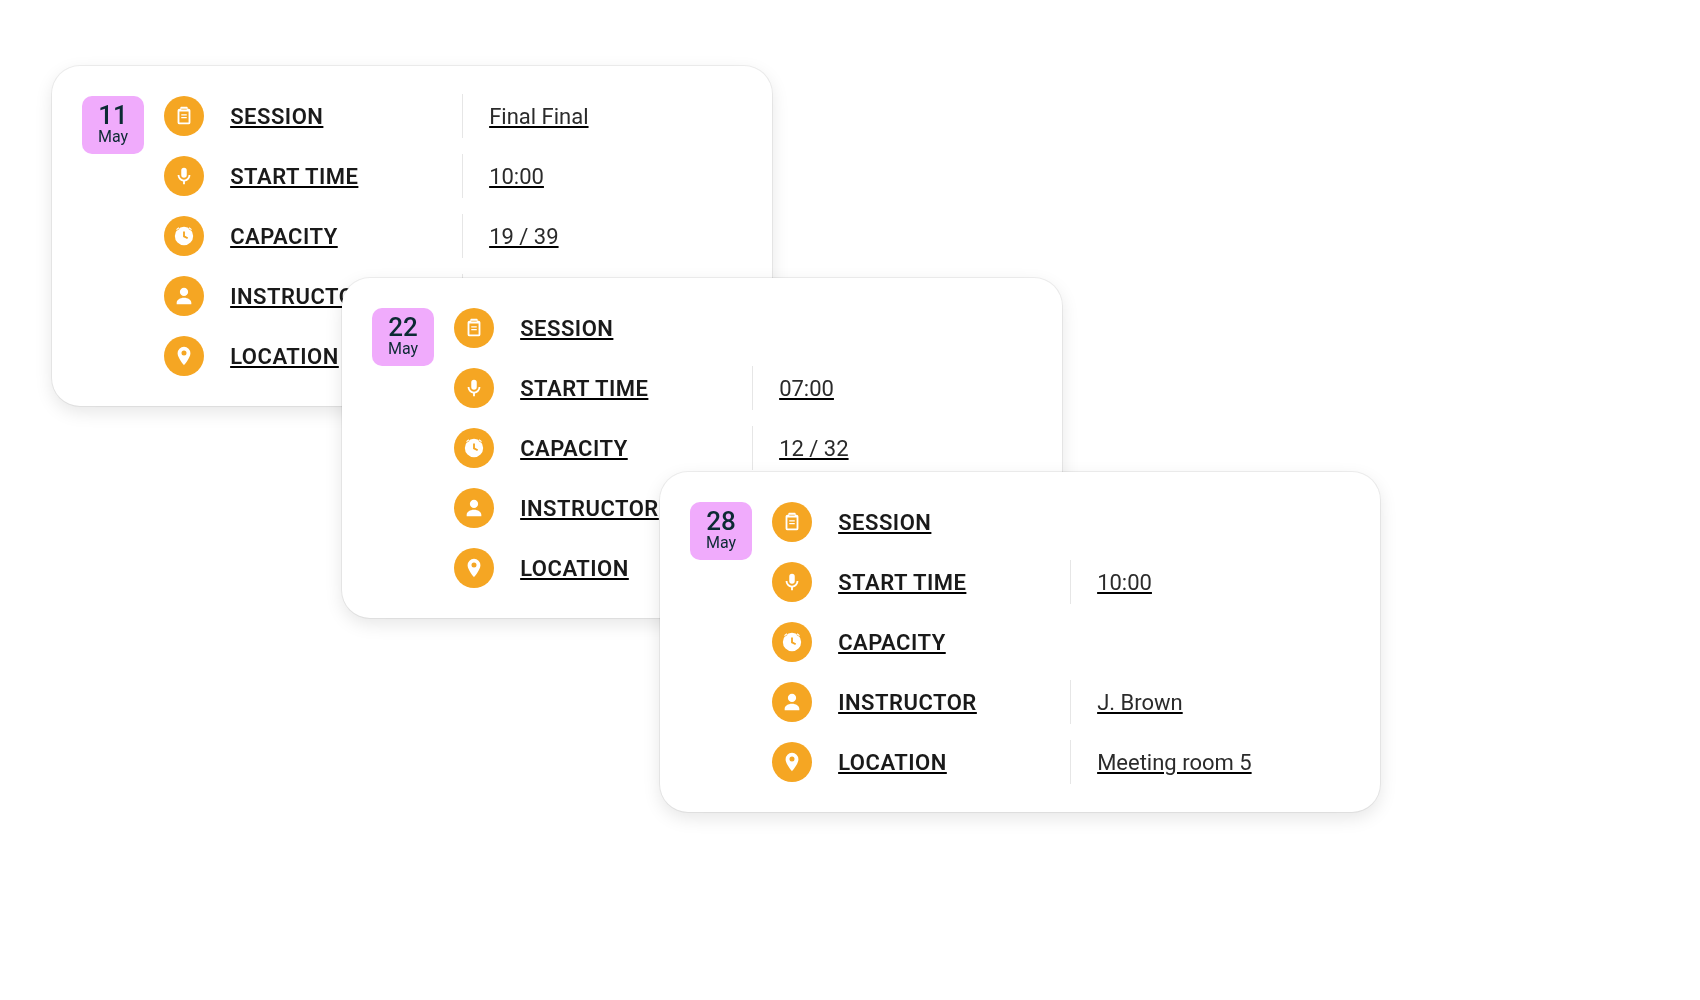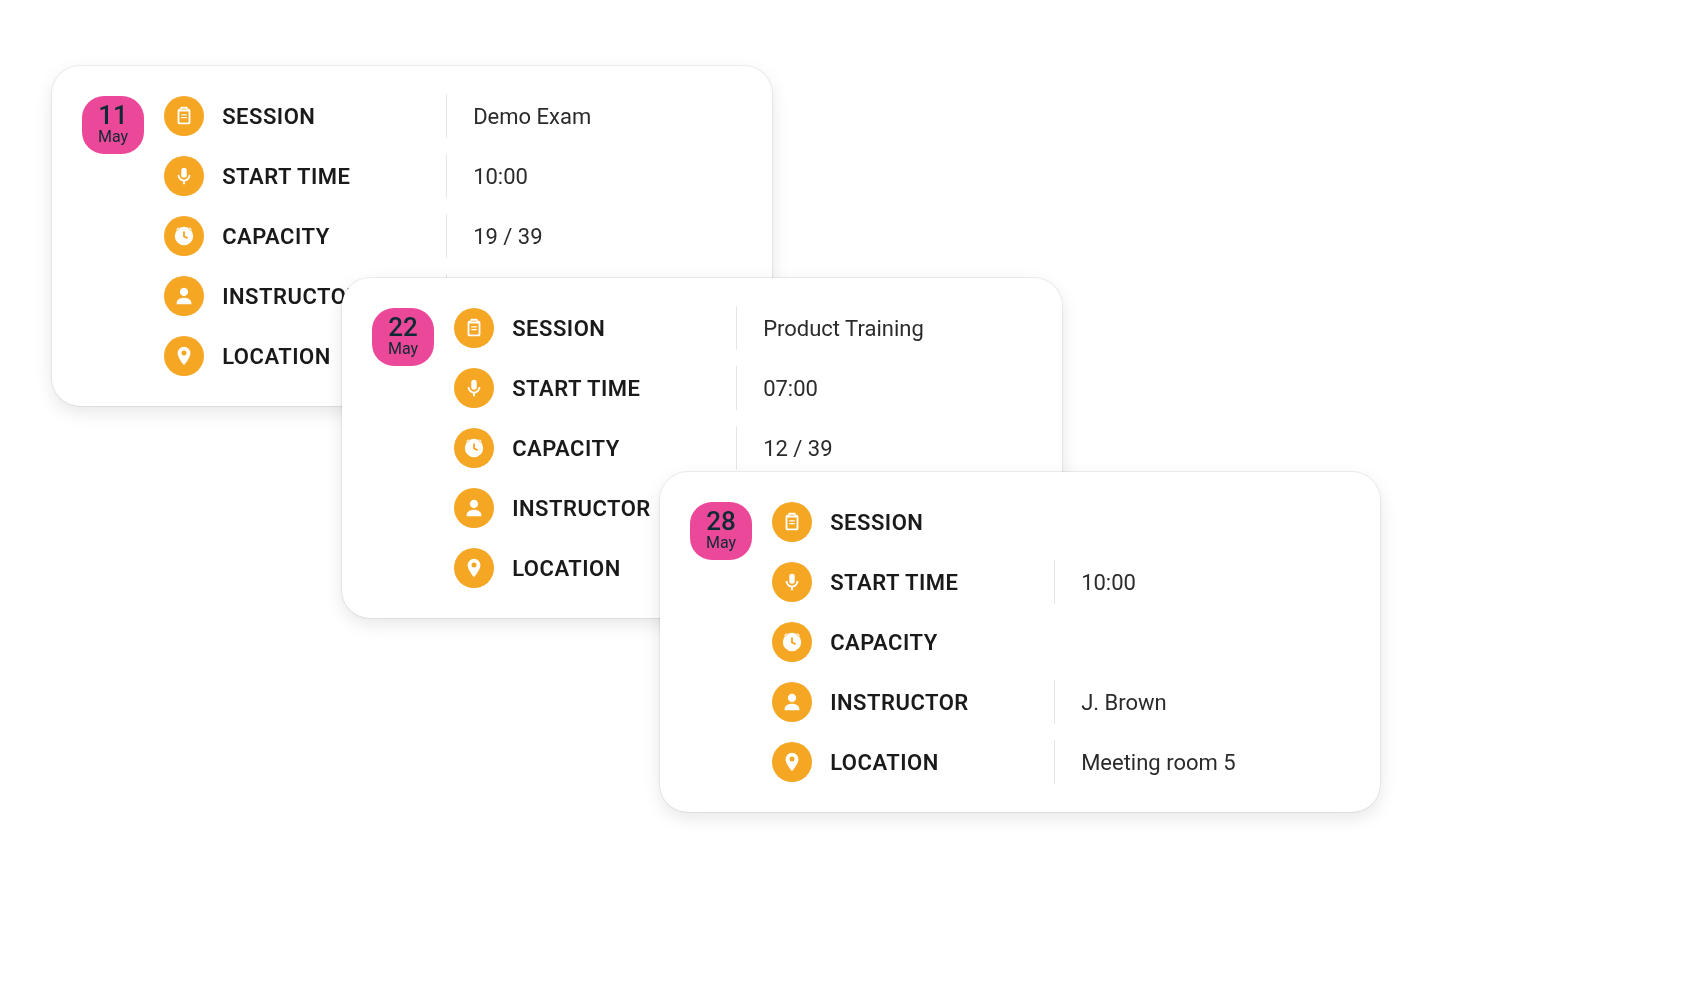--- a/index.html
+++ b/index.html
@@ -18,43 +18,44 @@
       display: flex;
       gap: 20px;
     }
     .card-1 { left: 52px;  top: 66px;  width: 720px; z-index: 1; }
     .card-2 { left: 342px; top: 278px; width: 720px; z-index: 2; align-items: center; }
     .card-3 { left: 660px; top: 472px; width: 720px; z-index: 3; }
 
     .date-badge {
       flex: 0 0 auto;
       align-self: flex-start;
-      background: #ec4899;
+      background: #f0abfc;
       color: #0c2a33;
-      border-radius: 22px;
+      border-radius: 10px;
       padding: 6px 16px 8px 16px;
       text-align: center;
       line-height: 1.05;
       margin-top: 2px;
     }
     .date-day { font-size: 26px; font-weight: 500; }
     .date-month { font-size: 16px; font-weight: 400; }
 
     .rows {
       flex: 1 1 auto;
       display: flex;
       flex-direction: column;
       gap: 16px;
     }
     .row {
       display: grid;
       grid-template-columns: 44px 210px 1fr;
       align-items: center;
-      column-gap: 14px;
+      column-gap: 22px;
       min-height: 44px;
+      text-decoration: underline;
     }
     .ico-wrap {
       width: 40px; height: 40px;
       border-radius: 50%;
       background: #F5A623;
       display: flex; align-items: center; justify-content: center;
     }
     .ico-wrap svg { width: 22px; height: 22px; fill: #ffffff; }
 
     .label {
@@ -107,21 +108,21 @@
     <div class="date-month">May</div>
   </div>
   <div class="rows">
     <div class="row">
       <span class="ico-wrap">
           <svg viewBox="0 0 24 24">
             <use href="#i-clipboard"></use>
           </svg>
         </span>
       <span class="label">SESSION</span>
-      <span class="value">Demo Exam</span>
+      <span class="value">Final Final</span>
     </div>
     <div class="row">
       <span class="ico-wrap">
           <svg viewBox="0 0 24 24">
             <use href="#i-mic"></use>
           </svg>
         </span>
       <span class="label">START TIME</span>
       <span class="value">10:00</span>
     </div>
@@ -161,39 +162,38 @@
     <div class="date-month">May</div>
   </div>
   <div class="rows">
     <div class="row">
       <span class="ico-wrap">
           <svg viewBox="0 0 24 24">
             <use href="#i-clipboard"></use>
           </svg>
         </span>
       <span class="label">SESSION</span>
-      <span class="value">Product Training</span>
     </div>
     <div class="row">
       <span class="ico-wrap">
           <svg viewBox="0 0 24 24">
             <use href="#i-mic"></use>
           </svg>
         </span>
       <span class="label">START TIME</span>
       <span class="value">07:00</span>
     </div>
     <div class="row">
       <span class="ico-wrap">
           <svg viewBox="0 0 24 24">
             <use href="#i-clock"></use>
           </svg>
         </span>
       <span class="label">CAPACITY</span>
-      <span class="value">12 / 39</span>
+      <span class="value">12 / 32</span>
     </div>
     <div class="row">
       <span class="ico-wrap">
           <svg viewBox="0 0 24 24">
             <use href="#i-user"></use>
           </svg>
         </span>
       <span class="label">INSTRUCTOR</span>
       <span class="value"></span>
     </div>

